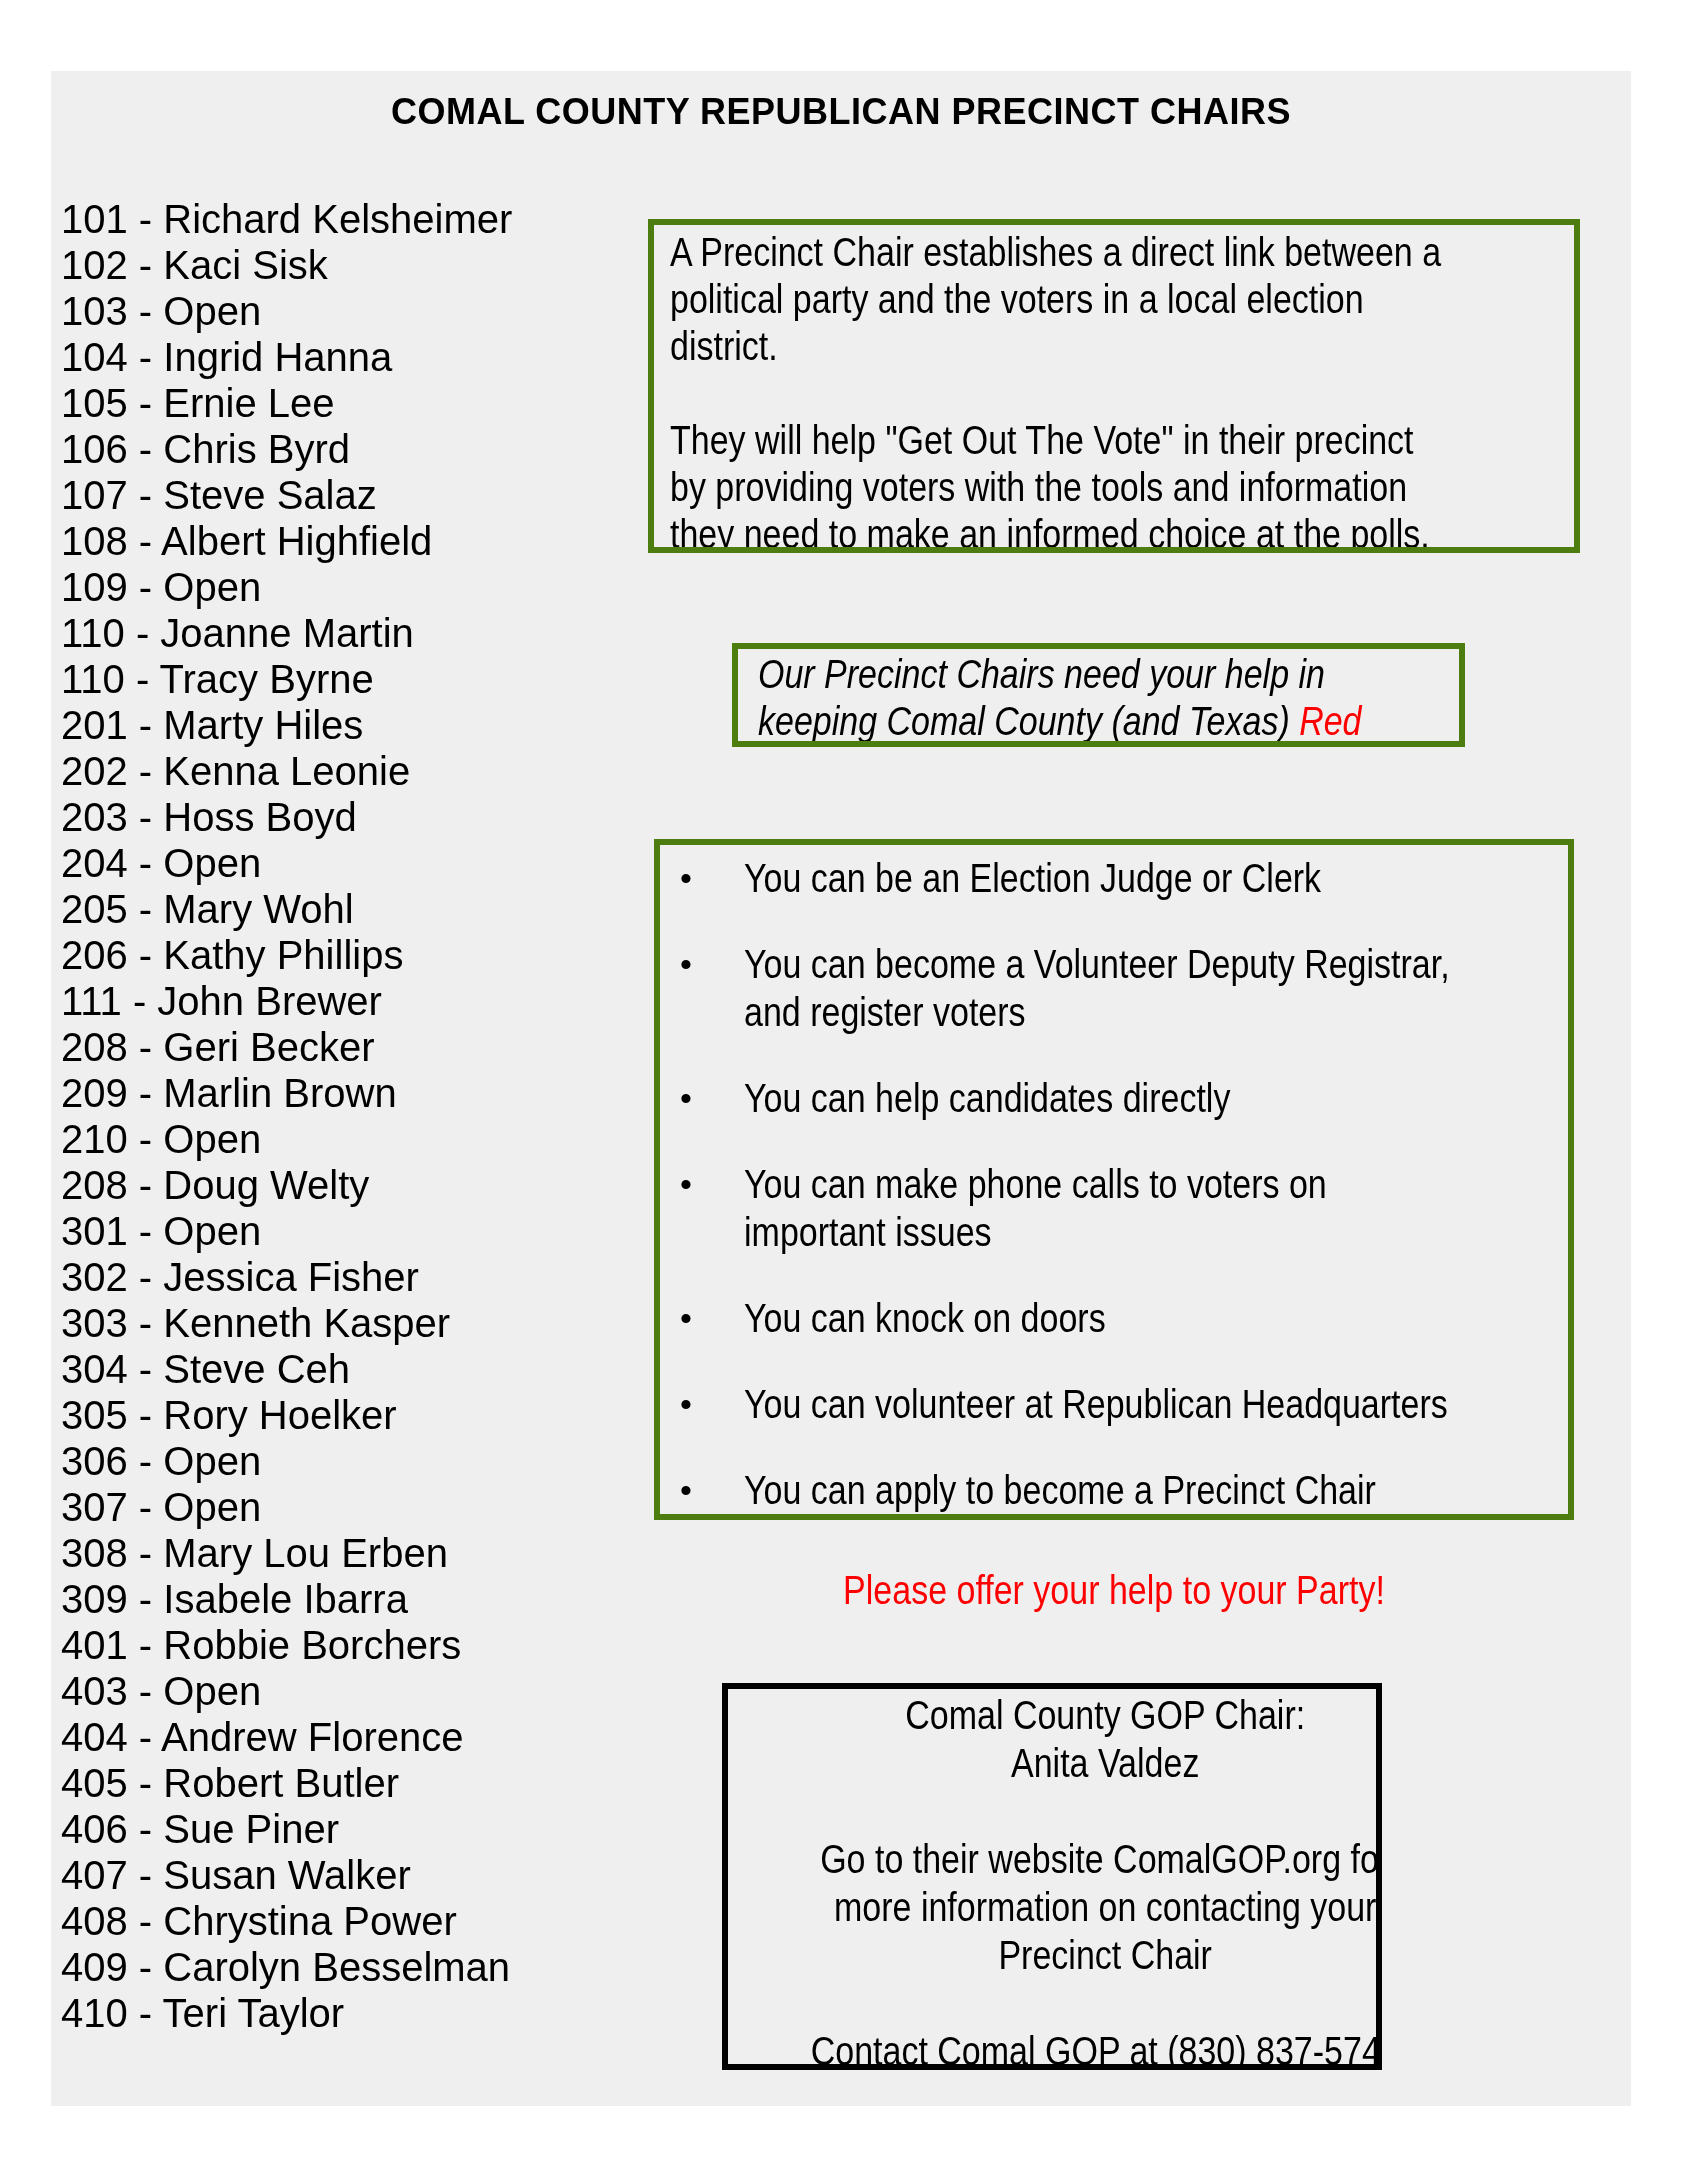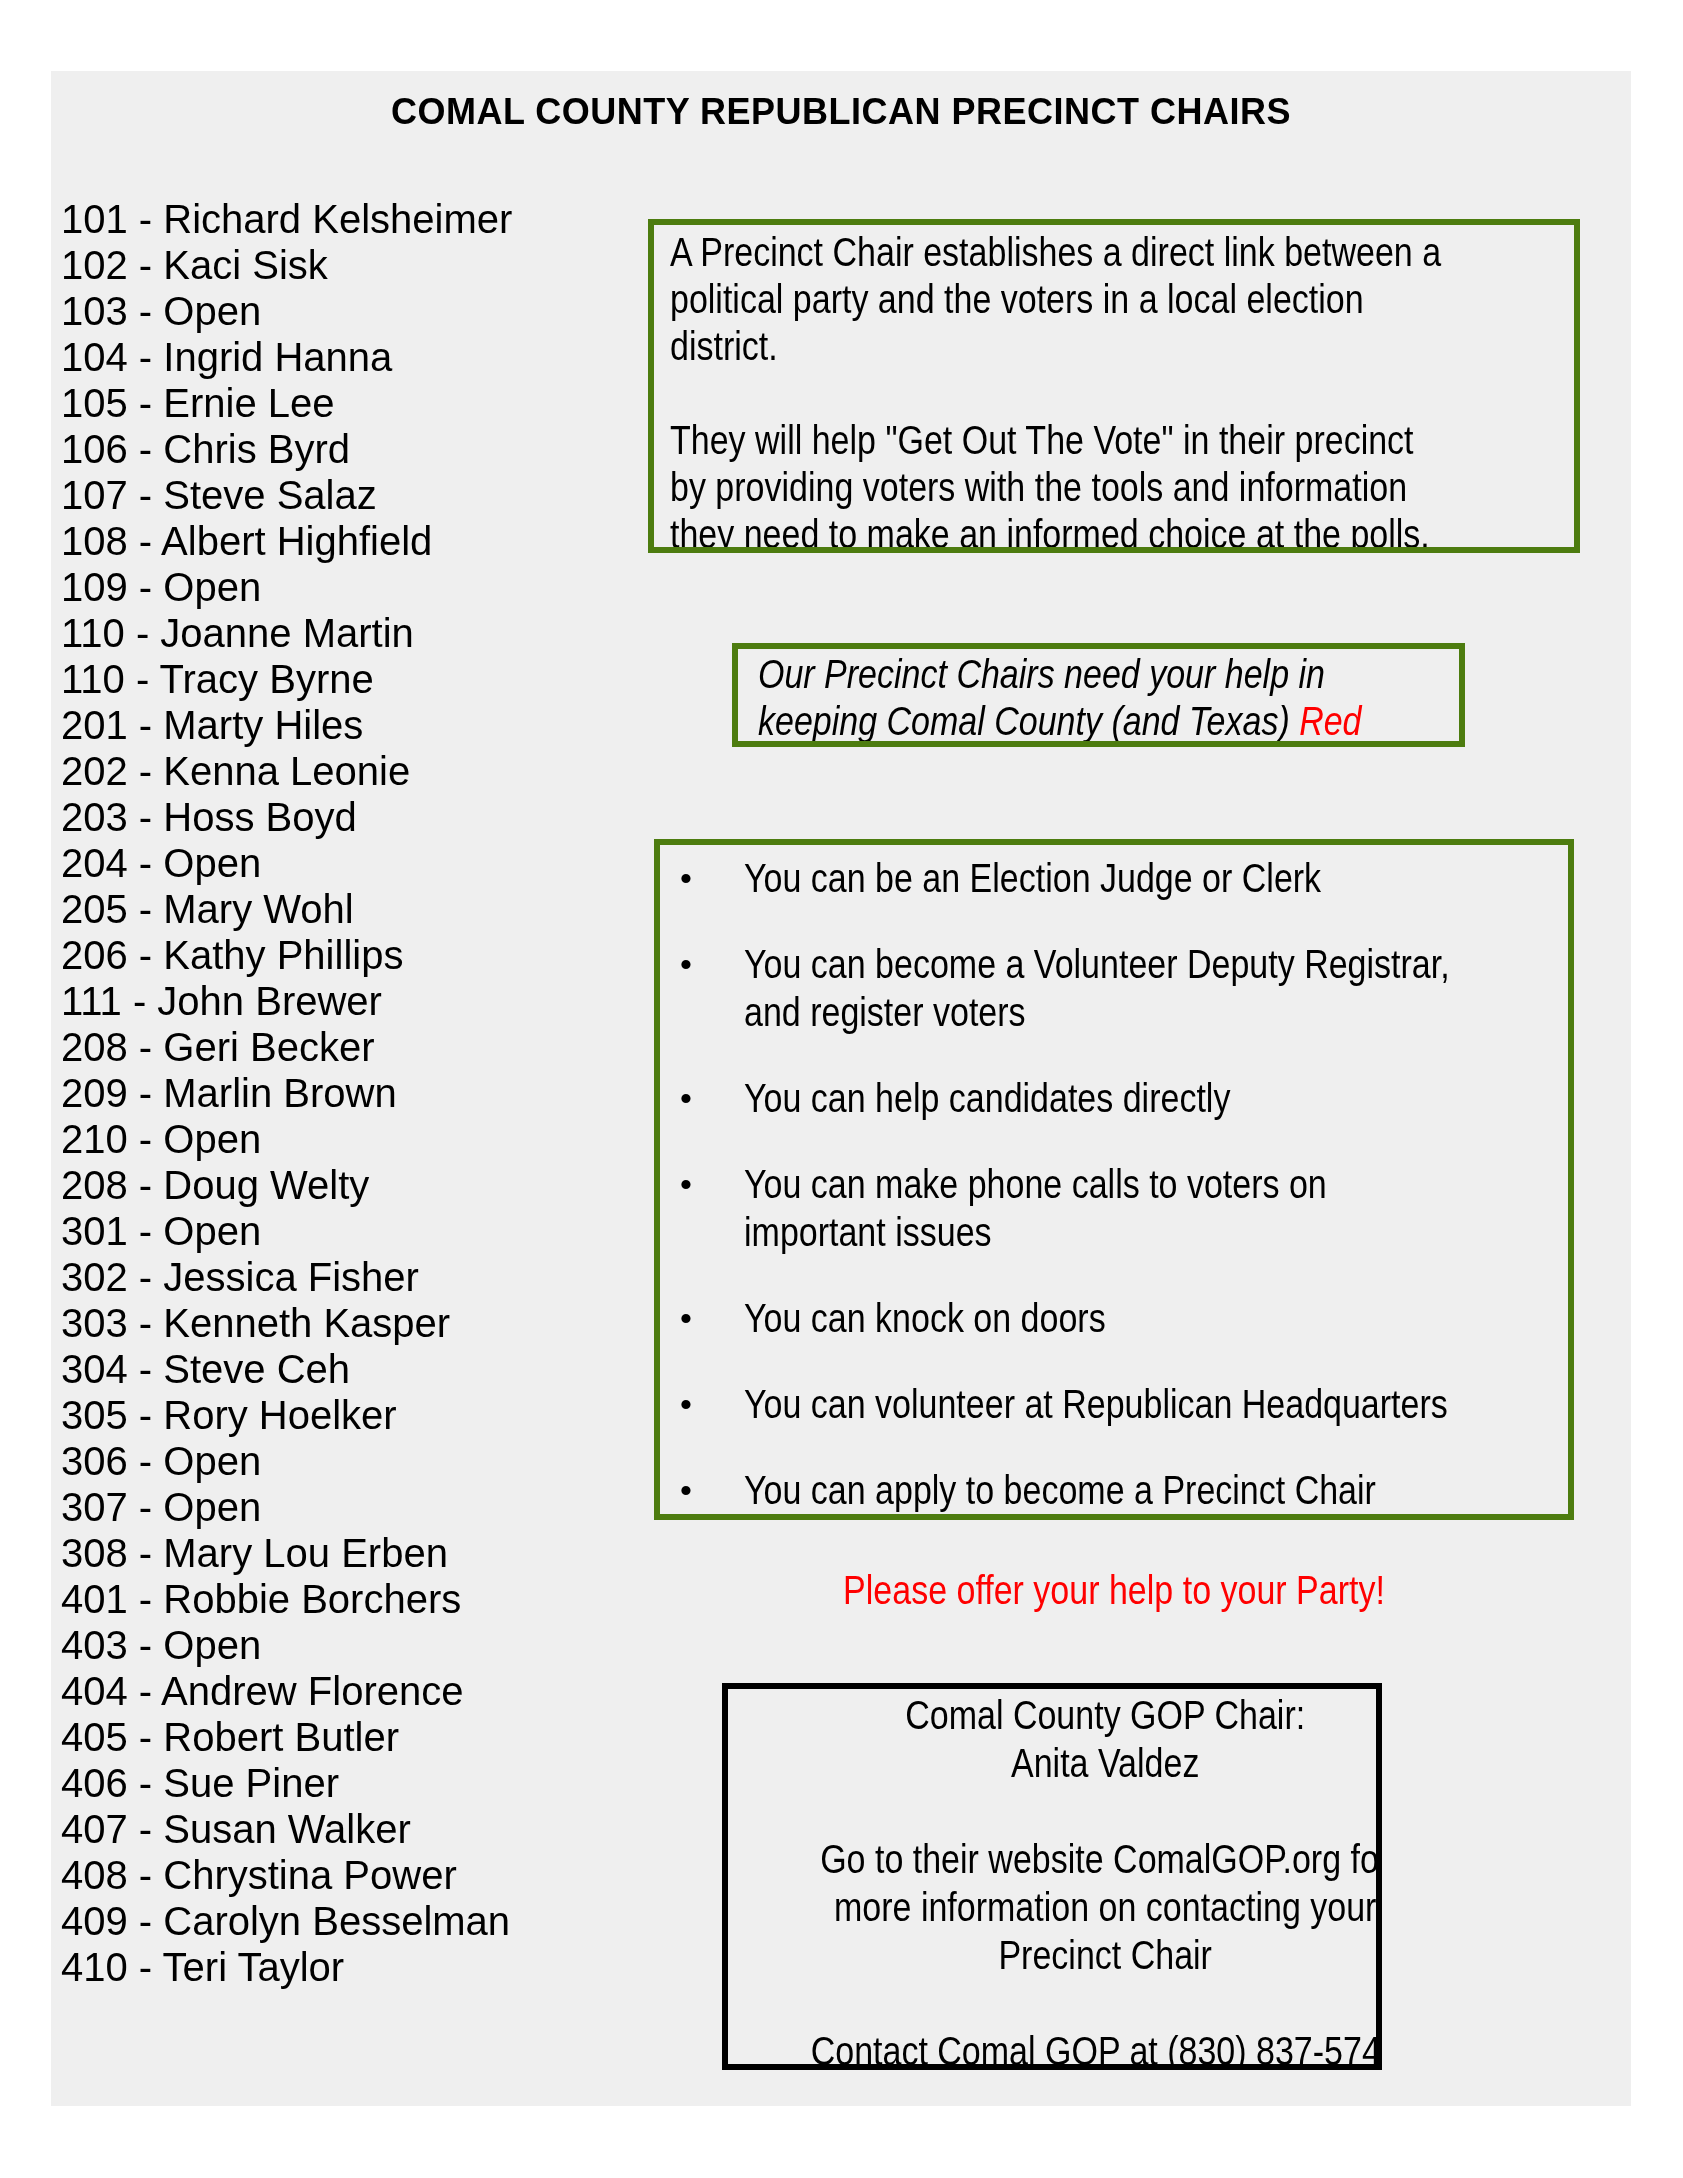--- a/index.html
+++ b/index.html
@@ -74,20 +74,21 @@
         <div class="precinct-row">210 - Open</div>
         <div class="precinct-row">208 - Doug Welty</div>
         <div class="precinct-row">301 - Open</div>
         <div class="precinct-row">302 - Jessica Fisher</div>
         <div class="precinct-row">303 - Kenneth Kasper</div>
         <div class="precinct-row">304 - Steve Ceh</div>
         <div class="precinct-row">305 - Rory Hoelker</div>
         <div class="precinct-row">306 - Open</div>
         <div class="precinct-row">307 - Open</div>
         <div class="precinct-row">308 - Mary Lou Erben</div>
+        <div class="precinct-row">309 - Isabele Ibarra</div>
         <div class="precinct-row">401 - Robbie Borchers</div>
         <div class="precinct-row">403 - Open</div>
         <div class="precinct-row">404 - Andrew Florence</div>
         <div class="precinct-row">405 - Robert Butler</div>
         <div class="precinct-row">406 - Sue Piner</div>
         <div class="precinct-row">407 - Susan Walker</div>
         <div class="precinct-row">408 - Chrystina Power</div>
         <div class="precinct-row">409 - Carolyn Besselman</div>
         <div class="precinct-row">410 - Teri Taylor</div>
       </div>

